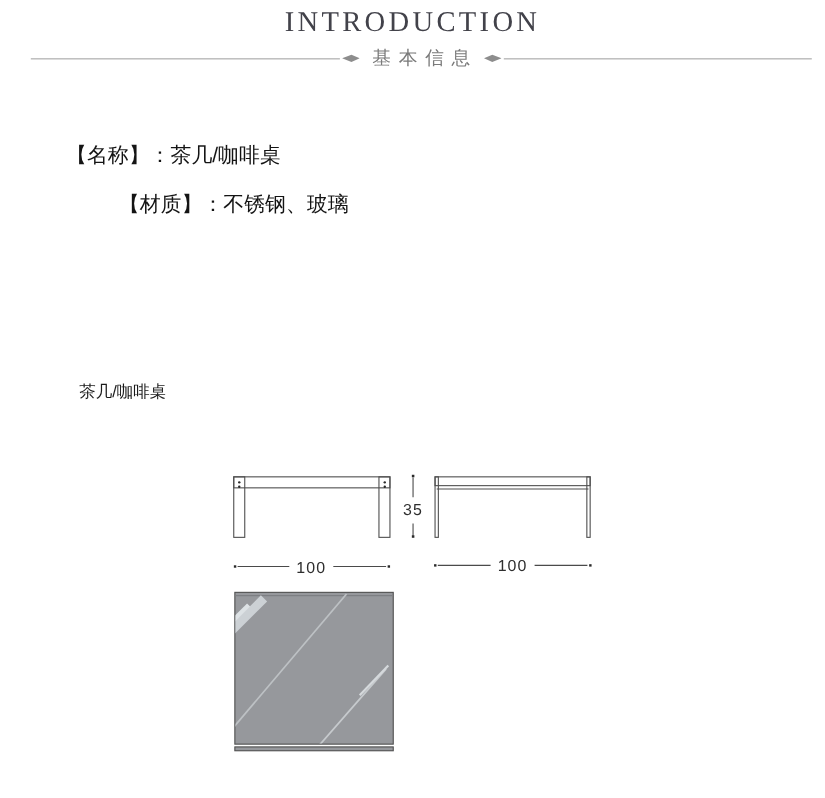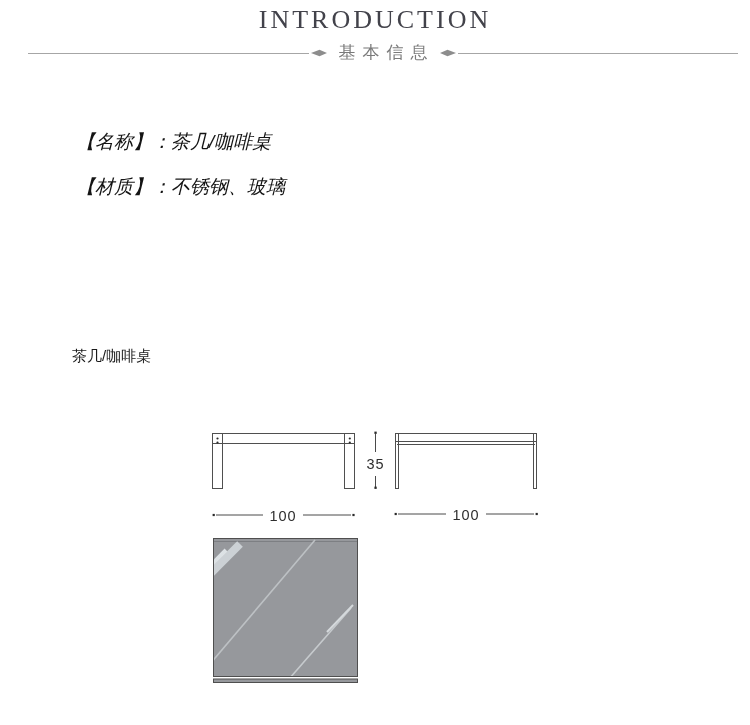--- a/index.html
+++ b/index.html
@@ -43,32 +43,31 @@
     font-size: 17px;
     letter-spacing: 7px;
     color: #7a7a7a;
     line-height: 18px;
   }
 
   
   .product-info {
     position: absolute;
     top: 131px;
-    left: 76px;
-    font-style: italic;
+    left: 60px;
   }
   .field-row {
     font-size: 19px;
     line-height: 22px;
     color: #141414;
     white-space: nowrap;
   }
   .row-1 { margin-bottom: 23px; }
   .row-2 { margin-bottom: 23px; }
-  .row-3 { margin-bottom: 25px; }
+  .row-3 { margin-bottom: 25px; margin-left: 48px; }
 
   .product-caption {
     position: absolute;
     top: 347px;
     left: 72px;
     font-size: 15px;
     color: #1a1a1a;
   }
 
   

